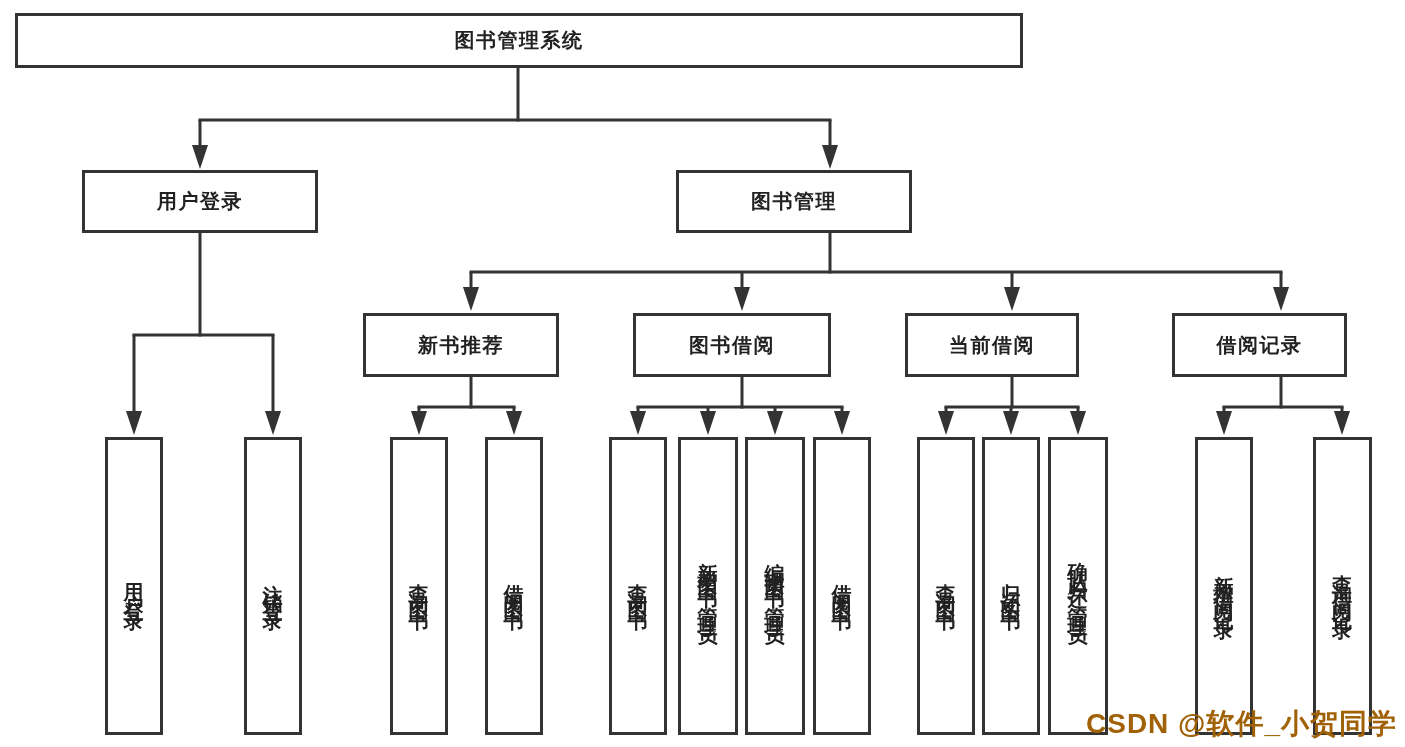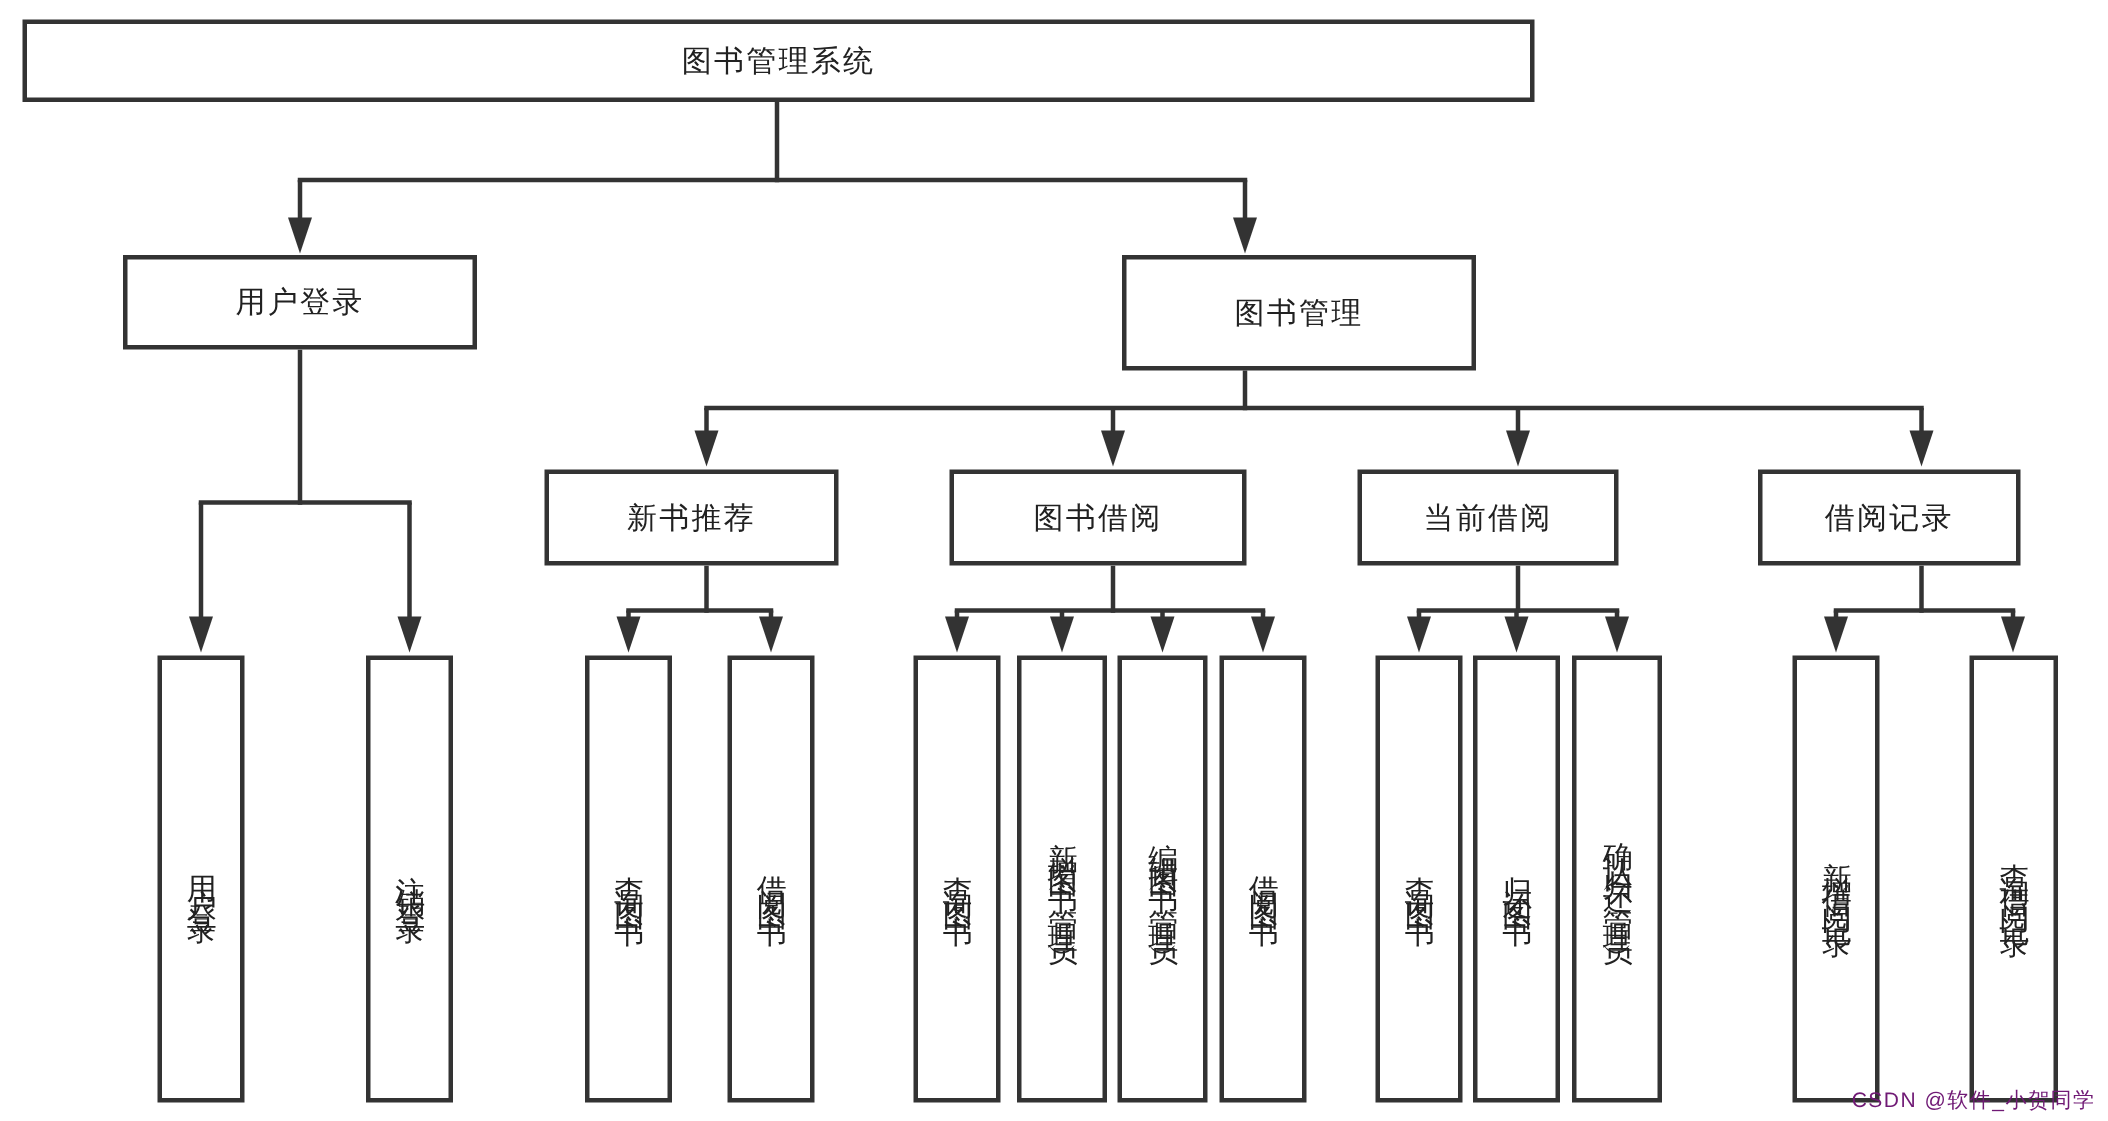--- a/index.html
+++ b/index.html
@@ -1,34 +1,34 @@
 <!DOCTYPE html>
 <html><head>
 <meta charset="utf-8">
 <style>
   html,body{margin:0;padding:0;background:#ffffff;}
   .canvas{
     position:relative;width:1405px;height:747px;background:#ffffff;
-    font-family:"Liberation Sans","DejaVu Sans",sans-serif;color:#212121;overflow:hidden;
+    font-family:"Liberation Sans","DejaVu Sans",sans-serif;color:#212121;overflow:hidden;font-weight:bold;
   }
   svg.wires{position:absolute;left:0;top:0;width:1405px;height:747px;}
   svg.wires line{stroke:#333333;stroke-width:3;}
   svg.wires polygon{fill:#333333;stroke:none;}
   .box{
     position:absolute;box-sizing:border-box;border:3px solid #333333;background:#ffffff;
     display:flex;align-items:center;justify-content:center;
   }
   .hbox{font-size:20px;letter-spacing:1.5px;}
   .vbox{width:58px;height:298px;}
   .vtext{
     writing-mode:vertical-lr;text-orientation:mixed;
     font-size:20px;line-height:1;letter-spacing:0.45em;white-space:nowrap;
   }
   .watermark{
-    position:absolute;right:8px;bottom:4px;font-size:14px;color:#701a75;letter-spacing:1px;
+    position:absolute;right:8px;bottom:4px;font-size:28px;color:#a16207;letter-spacing:1px;
   }
 </style>
 </head>
 <body>
 
 <div class="canvas">
 
   <svg class="wires" viewBox="0 0 1405 747">
 
     <g>
@@ -105,21 +105,21 @@
     </g>
   </svg>
 
   <div class="box hbox" style="left:15px;top:13px;width:1008px;height:55px">
     <span>图书管理系统</span>
   </div>
 
   <div class="box hbox" style="left:82px;top:170px;width:236px;height:63px">
     <span>用户登录</span>
   </div>
-  <div class="box hbox" style="left:748px;top:170px;width:236px;height:77px">
+  <div class="box hbox" style="left:676px;top:170px;width:236px;height:63px">
     <span>图书管理</span>
   </div>
 
   <div class="box hbox" style="left:363px;top:313px;width:196px;height:64px">
     <span>新书推荐</span>
   </div>
   <div class="box hbox" style="left:633px;top:313px;width:198px;height:64px">
     <span>图书借阅</span>
   </div>
   <div class="box hbox" style="left:905px;top:313px;width:174px;height:64px">

